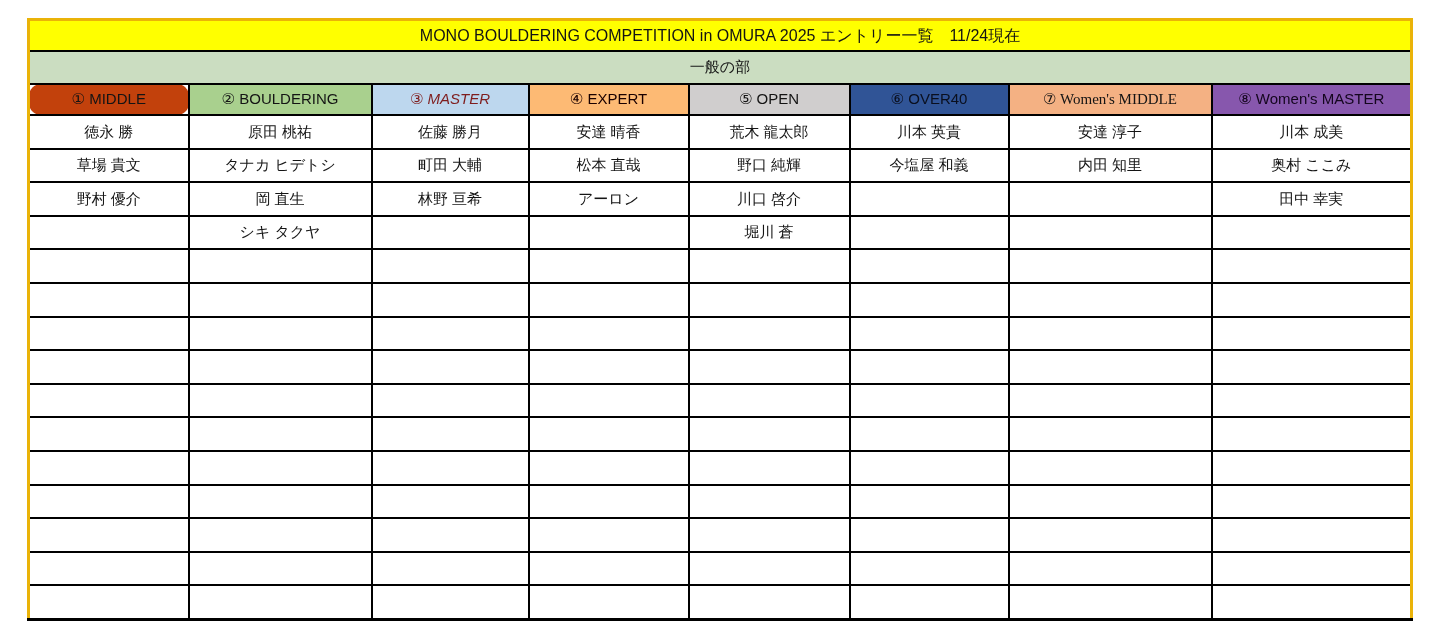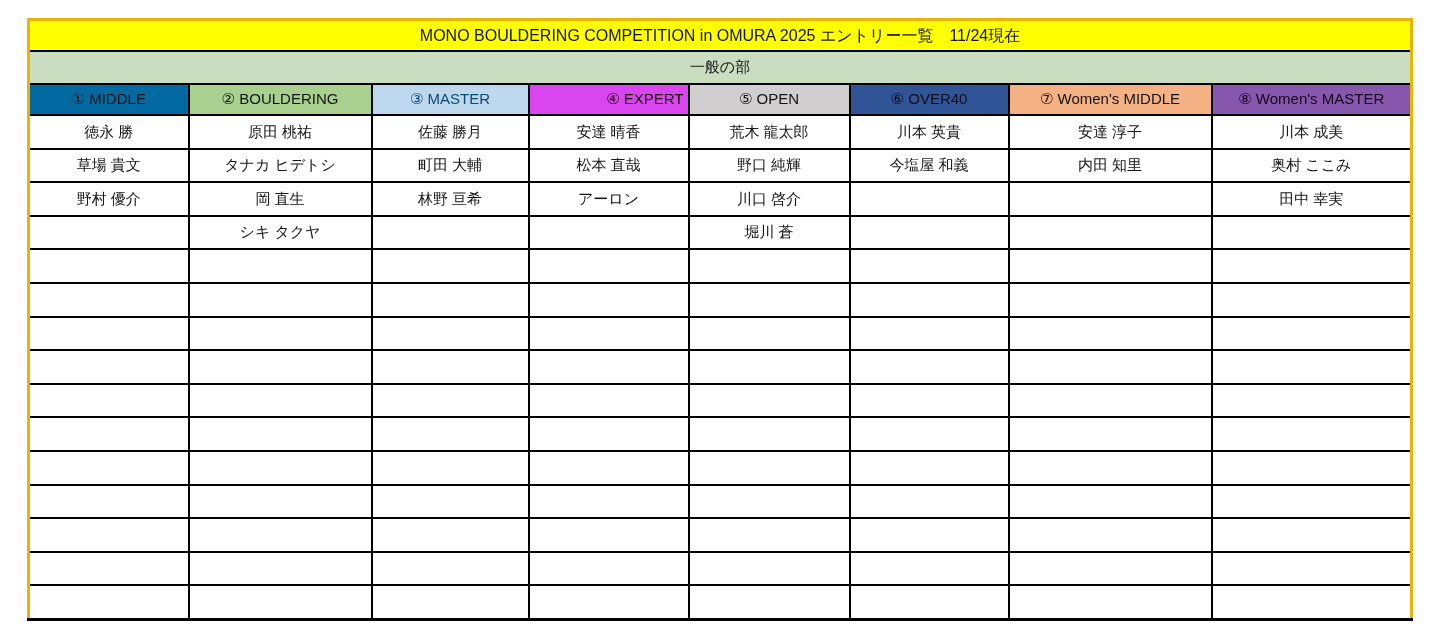--- a/index.html
+++ b/index.html
@@ -73,27 +73,27 @@
         <col style="width: 200px;">
       </colgroup>
     <thead>
       <tr class="title-row">
         <th colspan="8" id="title-cell" style="background: rgb(255, 255, 0);">MONO BOULDERING COMPETITION in OMURA 2025 エントリー一覧　11/24現在</th>
       </tr>
       <tr class="subtitle-row">
         <th colspan="8" id="subtitle-cell" style="background: rgb(203, 221, 193); margin-top: 20px;">一般の部</th>
       </tr>
       <tr class="header-row" id="header-row">
-          <th style="background: #0369a1; color: rgb(20, 20, 20);">① MIDDLE</th>
+          <th style="background: #c2410c; color: rgb(20, 20, 20); border-radius: 12px;">① MIDDLE</th>
           <th style="background: rgb(169, 208, 142); color: rgb(20, 20, 20);">② BOULDERING</th>
-          <th style="background: rgb(189, 215, 238); color: #0c4a6e;">③ MASTER</th>
-          <th style="background: #d946ef; color: rgb(26, 0, 0); text-align: right;">④ EXPERT</th>
+          <th style="background: rgb(189, 215, 238); color: #7f1d1d; font-style: italic;">③ MASTER</th>
+          <th style="background: #fdba74; color: rgb(26, 0, 0);">④ EXPERT</th>
           <th style="background: rgb(208, 206, 206); color: rgb(20, 20, 20); text-align: center;">⑤ OPEN</th>
           <th style="background: rgb(48, 84, 150); color: rgb(10, 15, 30); margin-left: 12px;">⑥ OVER40</th>
-          <th style="background: rgb(244, 177, 131); color: rgb(20, 20, 20);">⑦ Women's MIDDLE</th>
+          <th style="background: rgb(244, 177, 131); color: rgb(20, 20, 20); font-family: Liberation Serif, serif;">⑦ Women's MIDDLE</th>
           <th style="background: rgb(135, 87, 173); color: rgb(20, 6, 30);">⑧ Women's MASTER</th>
         </tr>
     </thead>
     <tbody id="entries-body">
         <tr>
           <td>徳永 勝</td>
           <td>原田 桃祐</td>
           <td>佐藤 勝月</td>
           <td>安達 晴香</td>
           <td>荒木 龍太郎</td>

